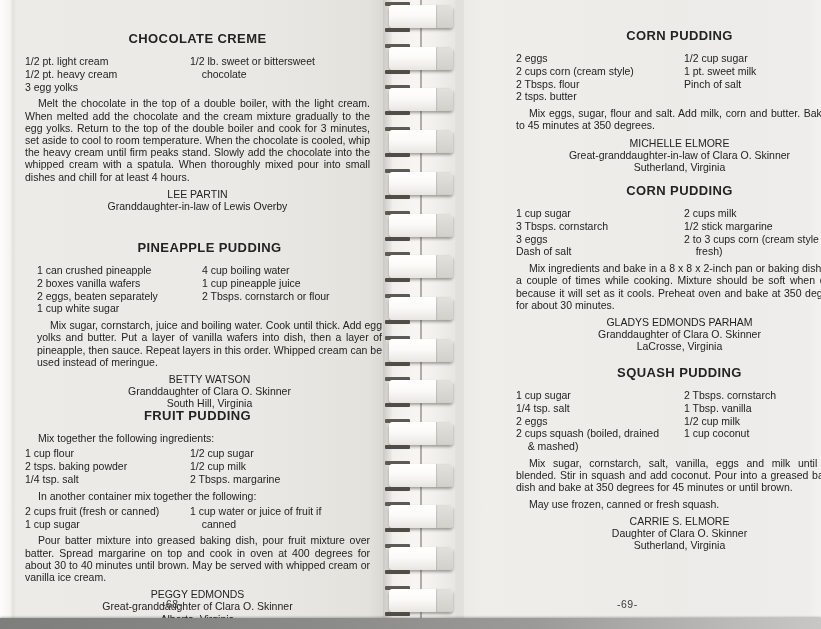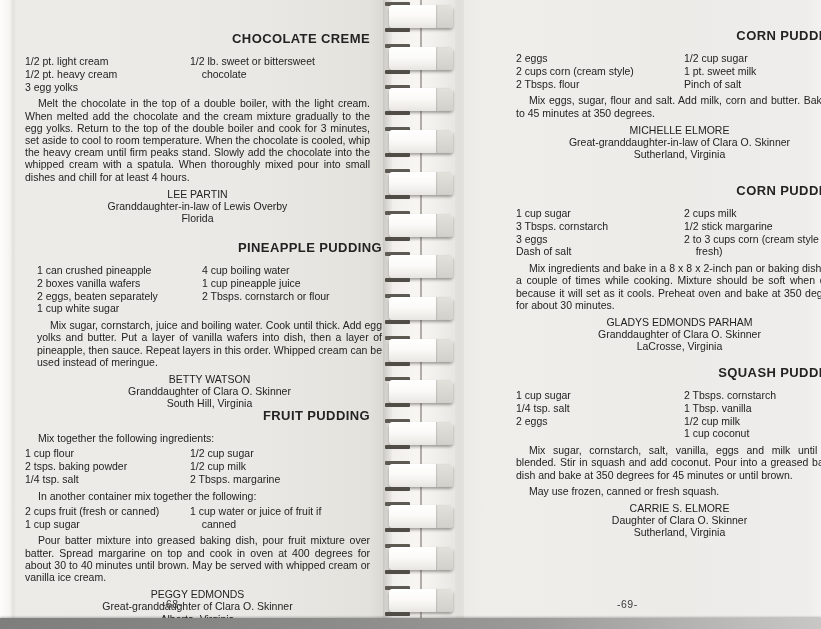--- a/index.html
+++ b/index.html
@@ -30,21 +30,21 @@
   .recipe {
     position: absolute;
     font-size: 10.5px;
     line-height: 12.2px;
   }
   .page-left .recipe { left: 25px; width: 345px; }
   .page-right .recipe { left: 13px; width: 327px; margin-left: 48px; }
   .recipe-title {
     font-size: 13px; line-height: 15px;
     font-weight: bold; letter-spacing: 0.4px;
-    text-align: right;
+    text-align: center;
     margin: 0 0 9px 0;
   }
   .lead {
     margin: 2px 0 3px 0;
     text-indent: 13px;
   }
   .ing-grid {
     display: flex;
     margin: 2px 0 4px 0;
     justify-content: space-between;
@@ -132,21 +132,20 @@
             </div>
             <div class="col2">
               <div class="ing">1/2 lb. sweet or bittersweet
     chocolate</div>
             </div>
           </div>
           <p class="body">Melt the chocolate in the top of a double boiler, with the light cream. When melted add the chocolate and the cream mixture gradually to the egg yolks. Return to the top of the double boiler and cook for 3 minutes, set aside to cool to room temperature. When the chocolate is cooled, whip the heavy cream until firm peaks stand. Slowly add the chocolate into the whipped cream with a spatula. When thoroughly mixed pour into small dishes and chill for at least 4 hours.</p>
           <div class="attr">
             <div>LEE PARTIN</div>
             <div>Granddaughter-in-law of Lewis Overby</div>
-            <div>Florida</div>
           </div>
         </section>
         <section class="recipe" style="top: 240px; margin-left: 12px;">
           <h2 class="recipe-title">PINEAPPLE PUDDING</h2>
           <div class="ing-grid">
             <div class="col1">
               <div class="ing">1 can crushed pineapple</div>
               <div class="ing">2 boxes vanilla wafers</div>
               <div class="ing">2 eggs, beaten separately</div>
               <div class="ing">1 cup white sugar</div>
@@ -203,20 +202,21 @@
 
   <div class="page page-right">
     <div>
         <section class="recipe" style="top: 28px;">
           <h2 class="recipe-title">CORN PUDDING</h2>
           <div class="ing-grid">
             <div class="col1">
               <div class="ing">2 eggs</div>
               <div class="ing">2 cups corn (cream style)</div>
               <div class="ing">2 Tbsps. flour</div>
+              <div class="ing">2 tsps. butter</div>
             </div>
             <div class="col2">
               <div class="ing">1/2 cup sugar</div>
               <div class="ing">1 pt. sweet milk</div>
               <div class="ing">Pinch of salt</div>
             </div>
           </div>
           <p class="body">Mix eggs, sugar, flour and salt. Add milk, corn and butter. Bake 30 to 45 minutes at 350 degrees.</p>
           <div class="attr">
             <div>MICHELLE ELMORE</div>
@@ -247,20 +247,22 @@
             <div>LaCrosse, Virginia</div>
           </div>
         </section>
         <section class="recipe" style="top: 365px;">
           <h2 class="recipe-title">SQUASH PUDDING</h2>
           <div class="ing-grid">
             <div class="col1">
               <div class="ing">1 cup sugar</div>
               <div class="ing">1/4 tsp. salt</div>
               <div class="ing">2 eggs</div>
+              <div class="ing">2 cups squash (boiled, drained
+    &amp; mashed)</div>
             </div>
             <div class="col2">
               <div class="ing">2 Tbsps. cornstarch</div>
               <div class="ing">1 Tbsp. vanilla</div>
               <div class="ing">1/2 cup milk</div>
               <div class="ing">1 cup coconut</div>
             </div>
           </div>
           <p class="body">Mix sugar, cornstarch, salt, vanilla, eggs and milk until well blended. Stir in squash and add coconut. Pour into a greased baking dish and bake at 350 degrees for 45 minutes or until brown.</p>
           <p class="body">May use frozen, canned or fresh squash.</p>

